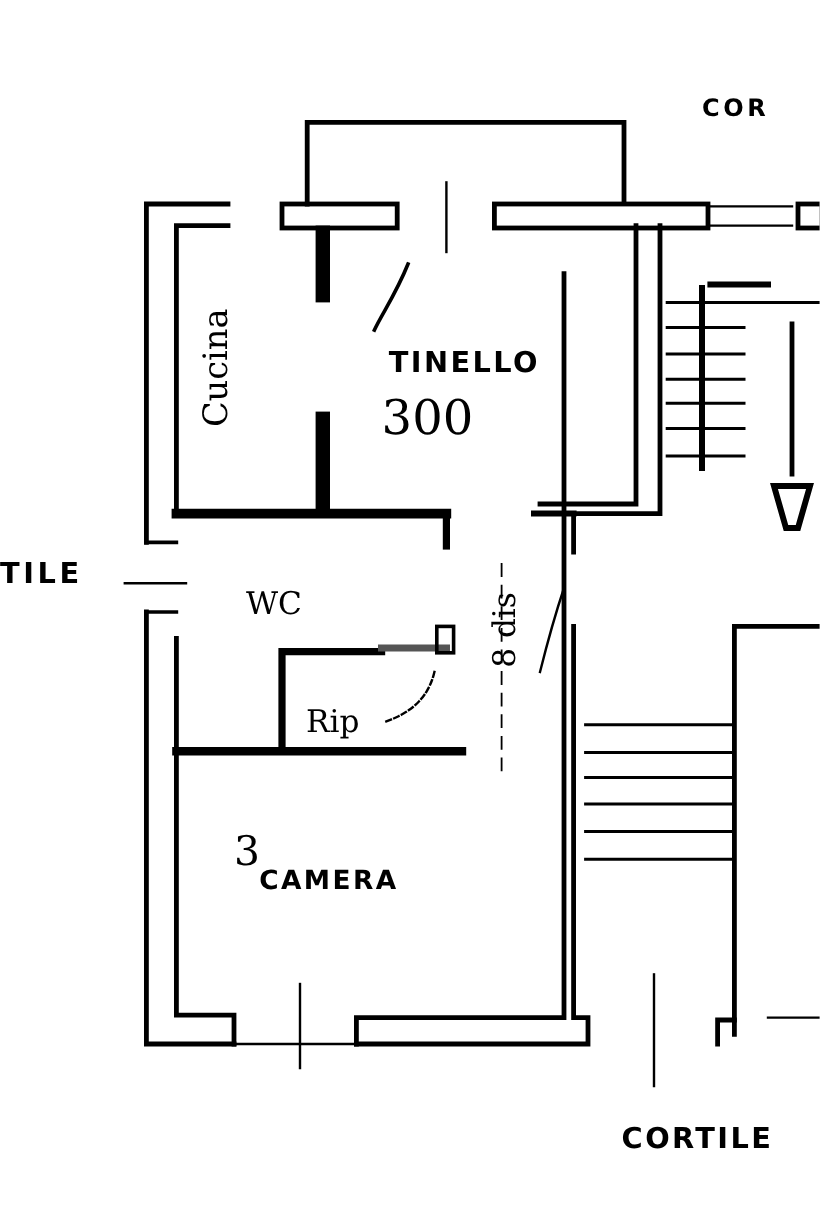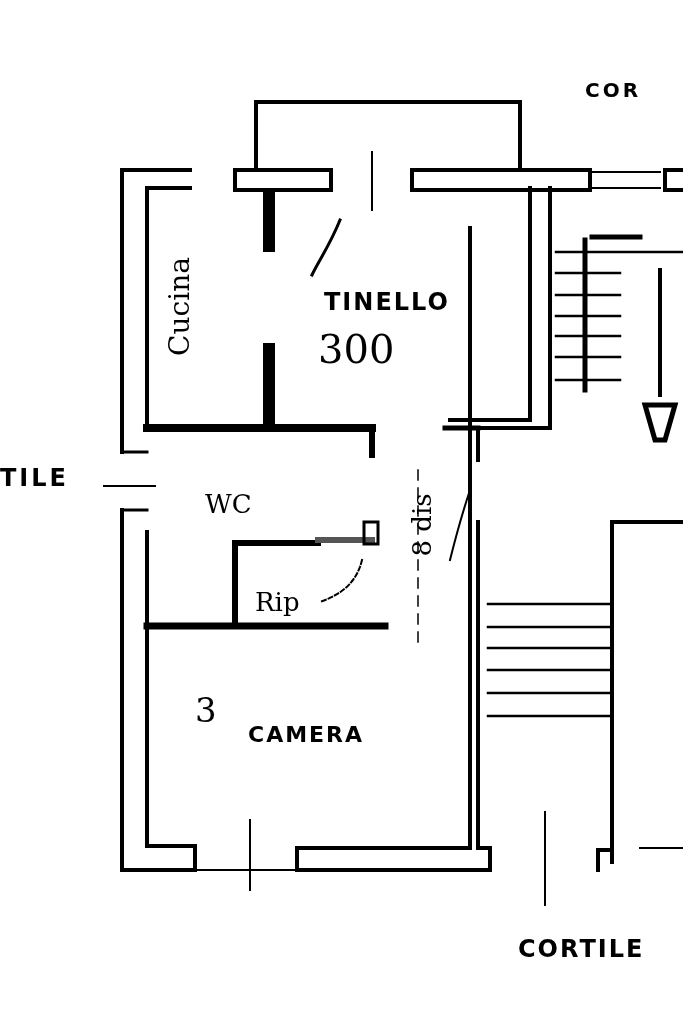--- a/index.html
+++ b/index.html
@@ -88,15 +88,15 @@
 </svg>
 
 <div class="lbl" style="left:585px;top:78px;font-size:20px;text-align:center;">COR</div>
 <div class="lbl" style="left:0px;top:464px;font-size:24px;">TILE</div>
 <div class="lbl" style="left:518px;top:935px;font-size:24px;letter-spacing:2px;text-align:center;">CORTILE</div>
 <div class="lbl" style="left:324px;top:288px;font-size:24px;letter-spacing:2px;">TINELLO</div>
 <div class="hand" style="left:318px;top:326px;font-size:40px;">300</div>
 <div class="hand" style="left:130px;top:290px;font-size:28px;transform:rotate(-90deg);transform-origin:center;">Cucina</div>
 <div class="hand" style="left:205px;top:489px;font-size:26px;">WC</div>
 <div class="hand" style="left:255px;top:563px;font-size:26px;margin-top:24px;">Rip</div>
-<div class="lbl" style="left:248px;top:722px;font-size:22px;letter-spacing:2px;">CAMERA</div>
+<div class="lbl" style="left:216px;top:722px;font-size:22px;letter-spacing:2px;">CAMERA</div>
 <div class="hand" style="left:195px;top:690px;font-size:34px;">3</div>
 <div class="hand" style="left:390px;top:510px;font-size:26px;transform:rotate(-90deg);transform-origin:center;">8 dis</div>
 
 </body></html>

